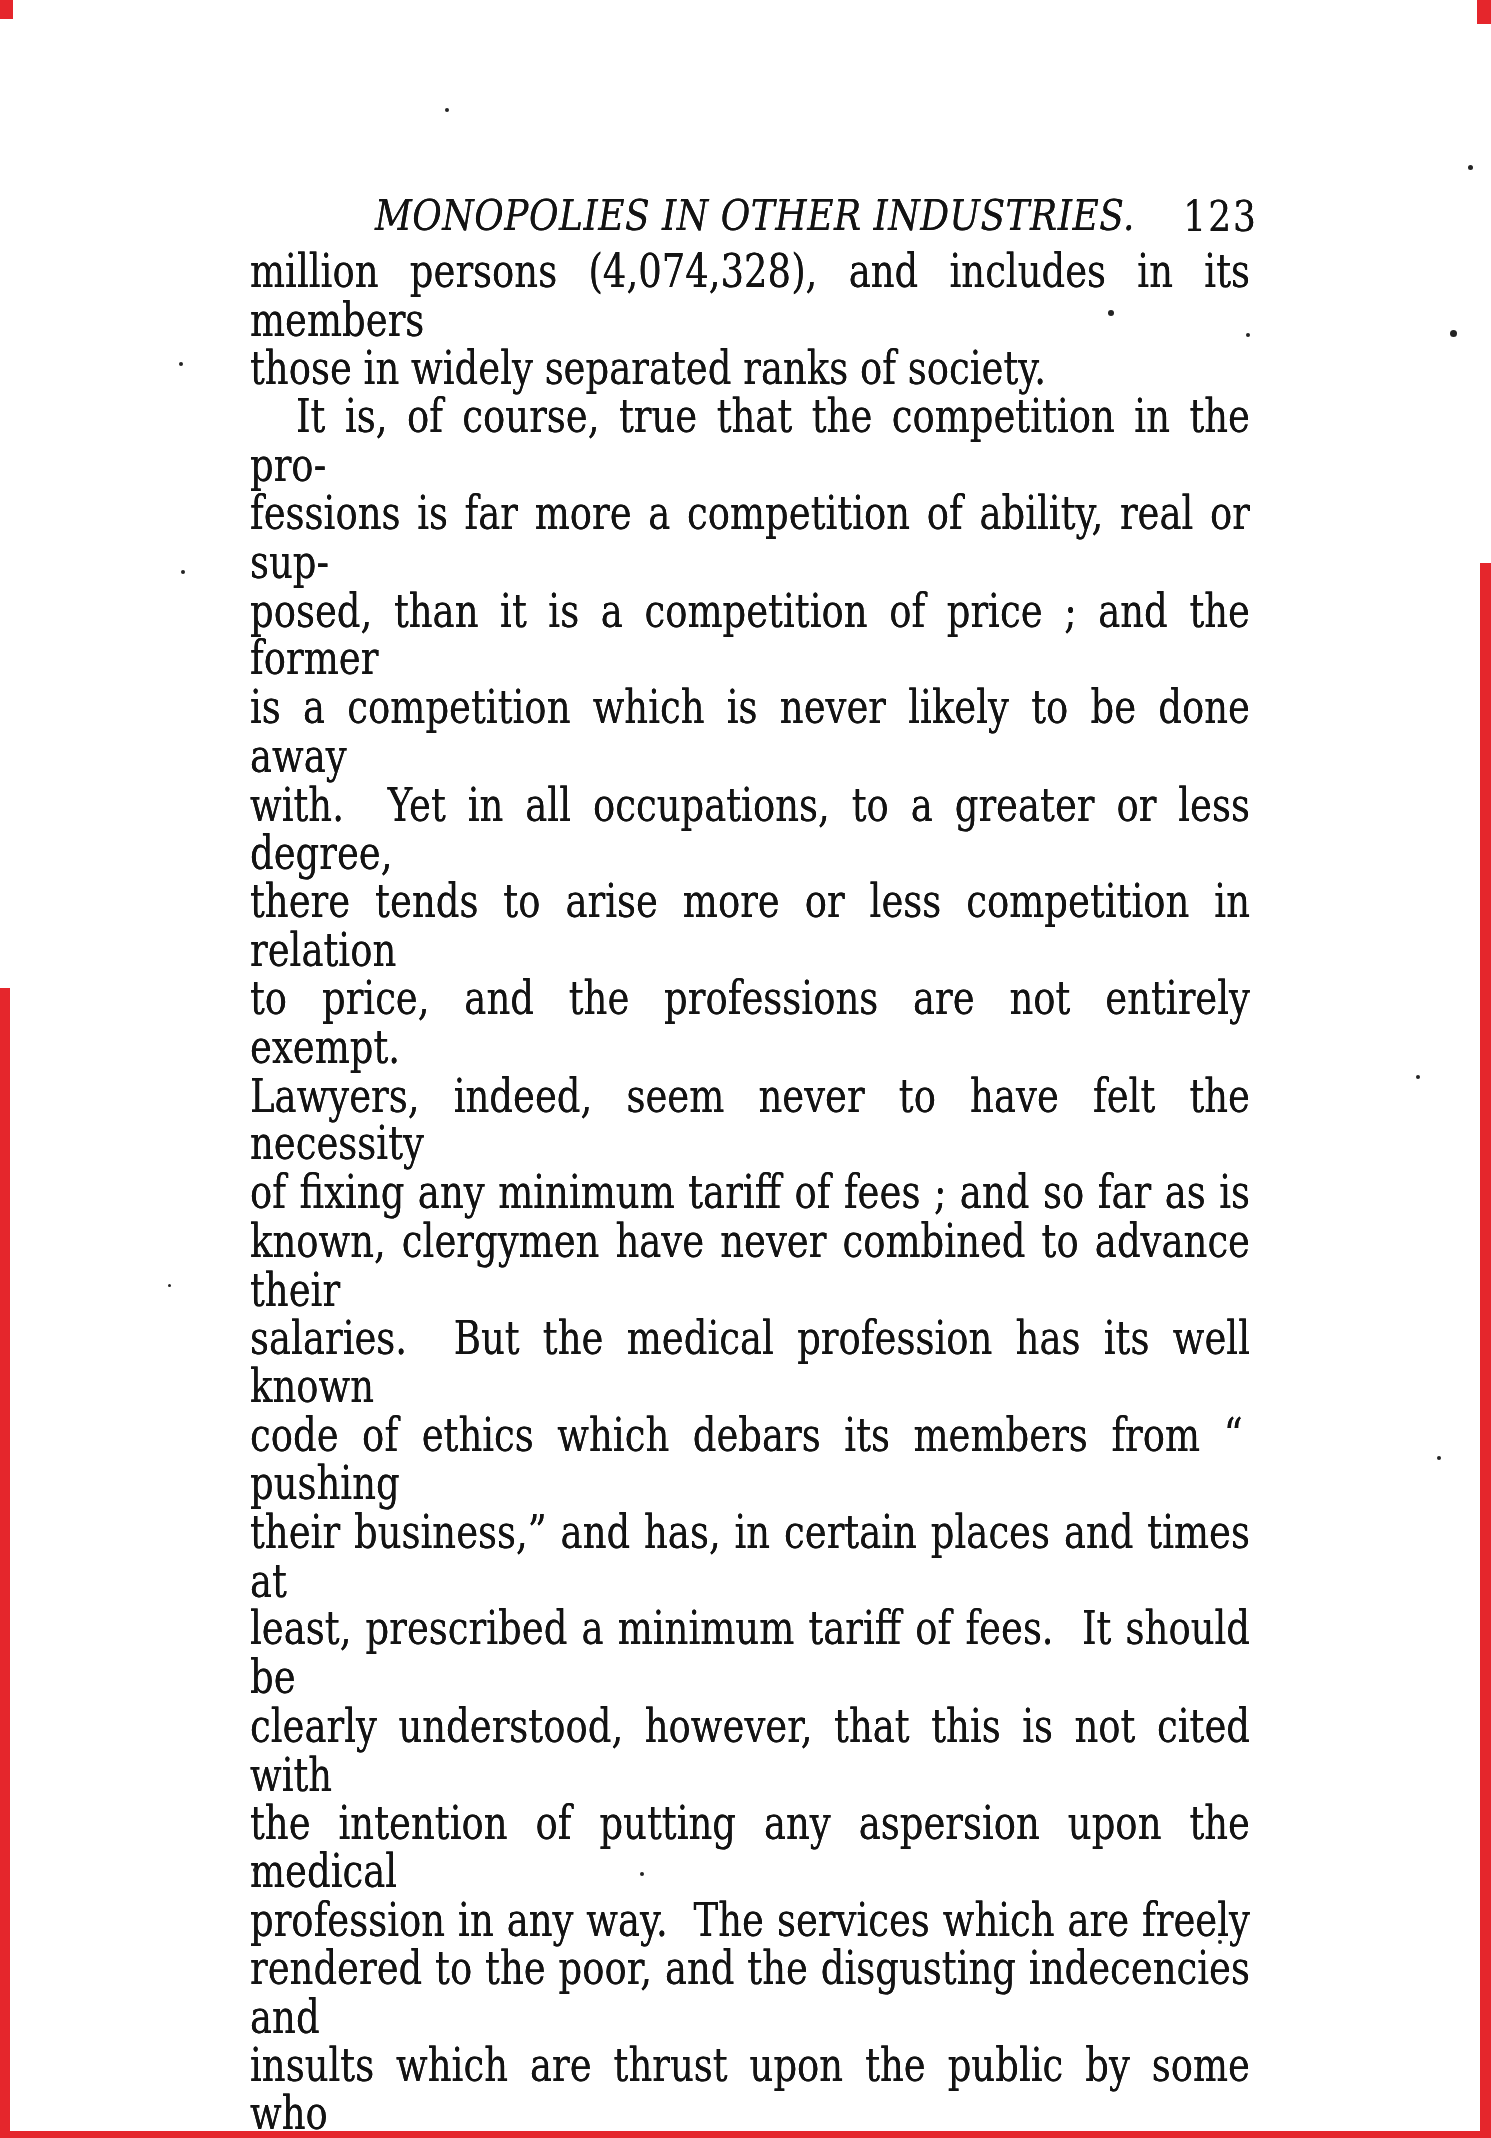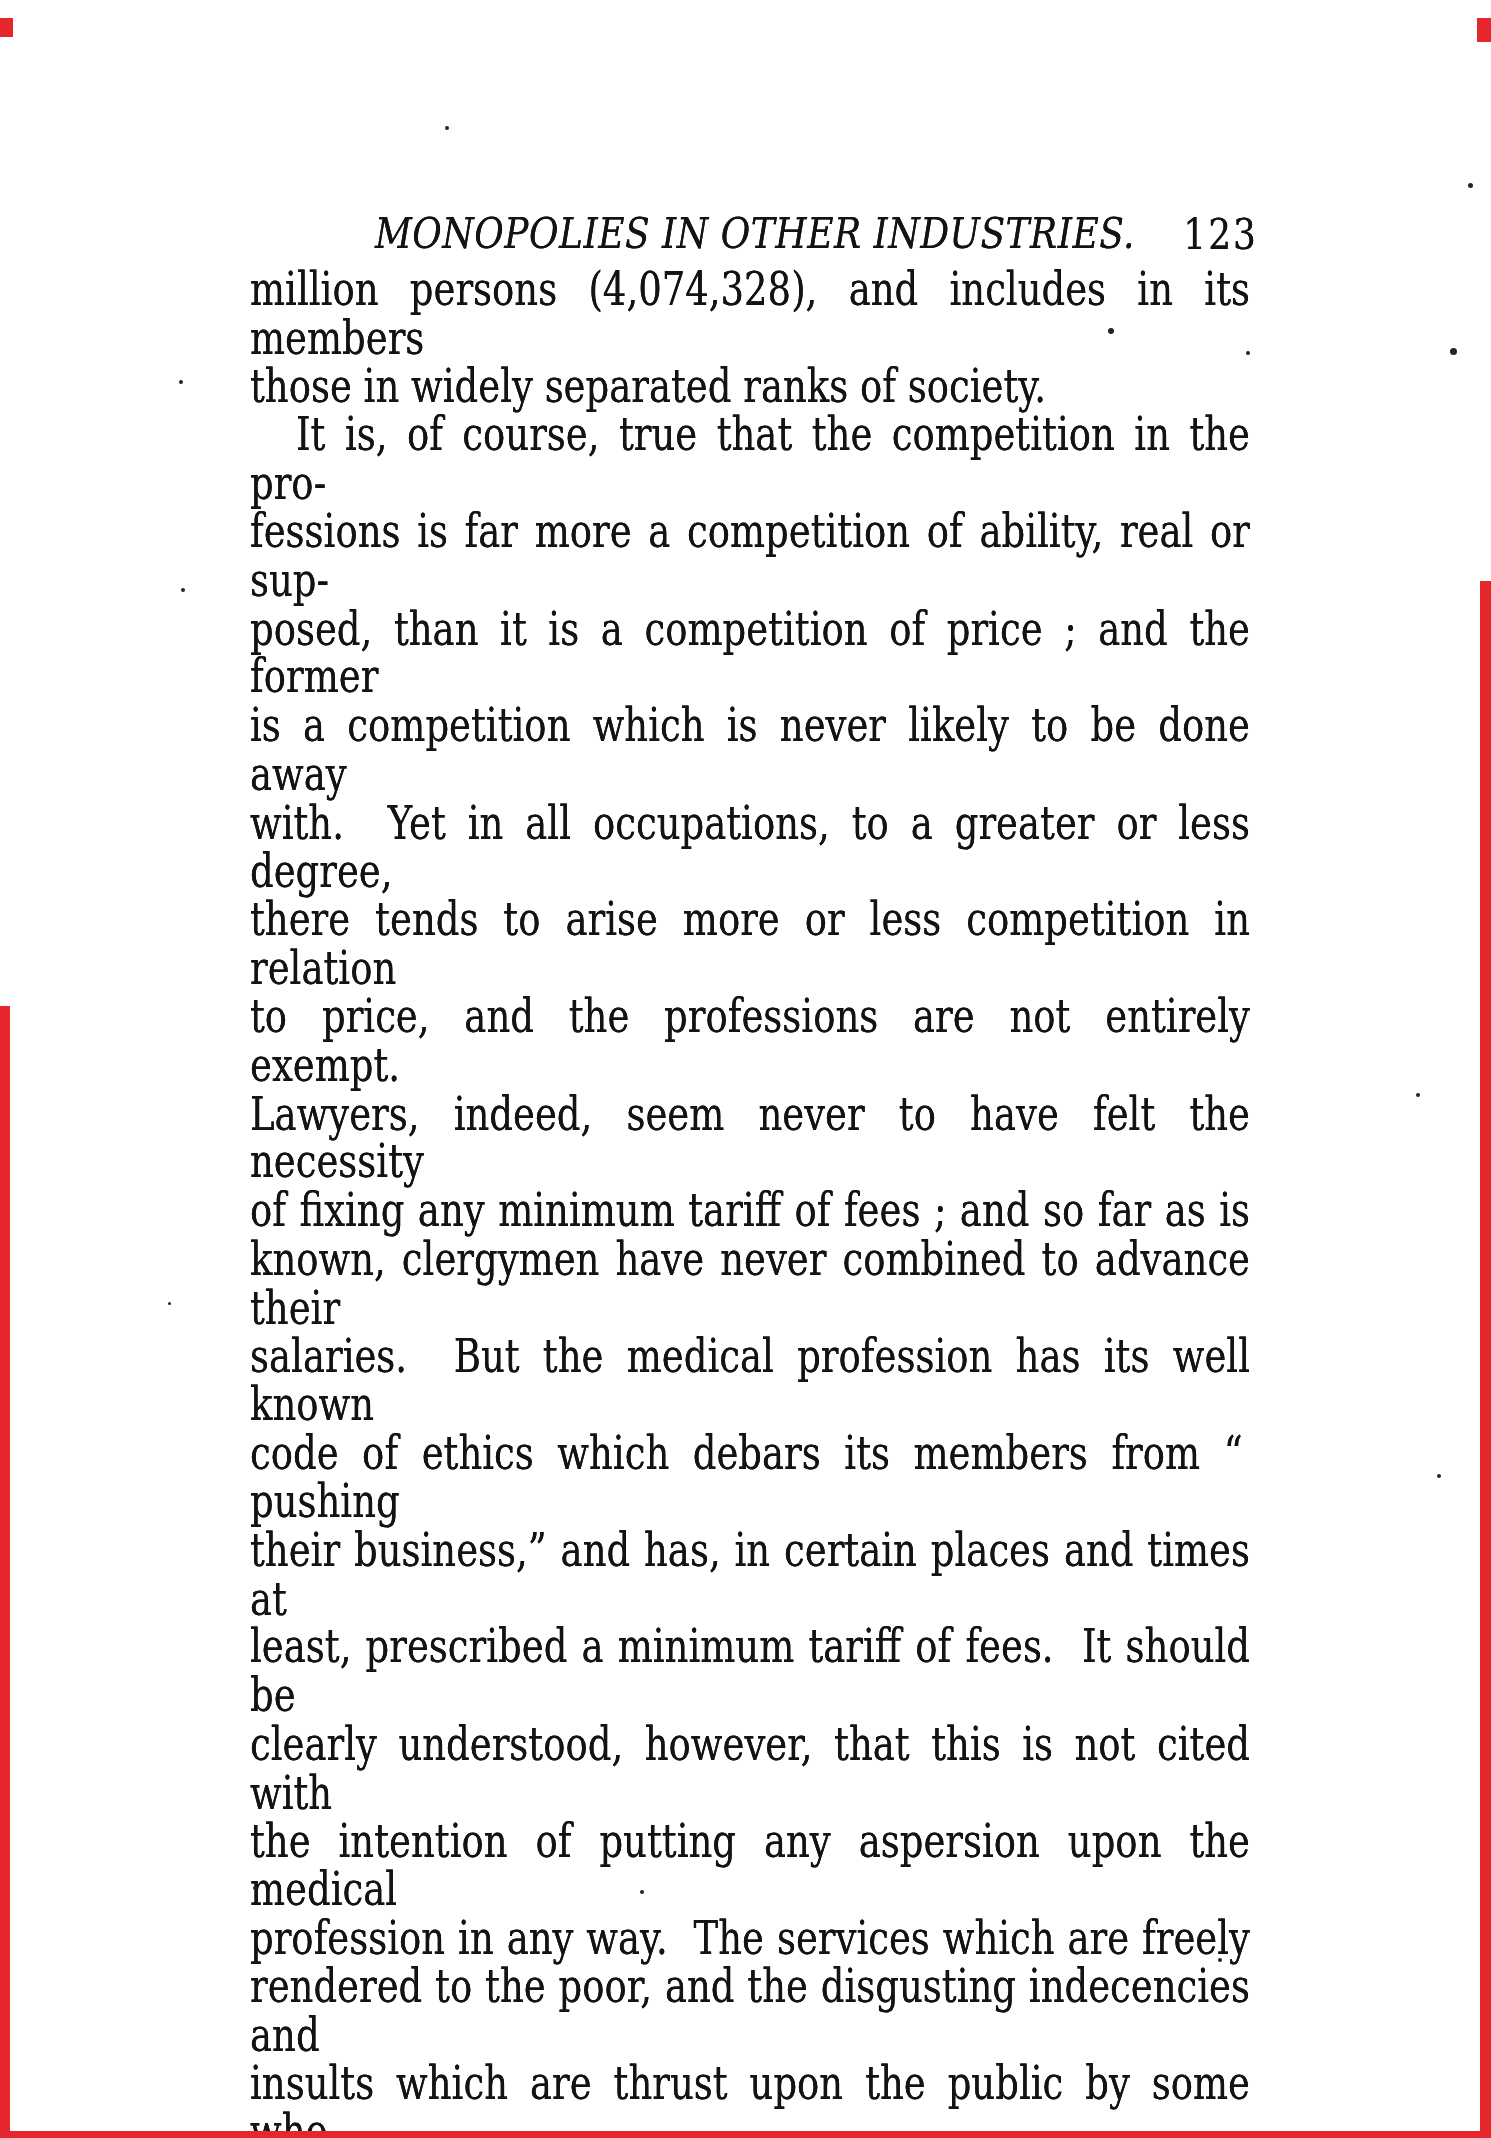--- a/index.html
+++ b/index.html
@@ -17,21 +17,20 @@
     position: relative;
     overflow: hidden;
     background: var(--paper);
     font-family: "DejaVu Serif", serif;
     color: var(--ink);
   }
   .page {
     position: absolute;
     inset: 0;
     background: var(--paper);
-    margin-top: 18px;
   }
 
   
   .header {
     position: absolute;
     left: 250px;
     top: 190px;
     width: 1000px;
     height: 56px;
     transform: scaleY(1.2);

